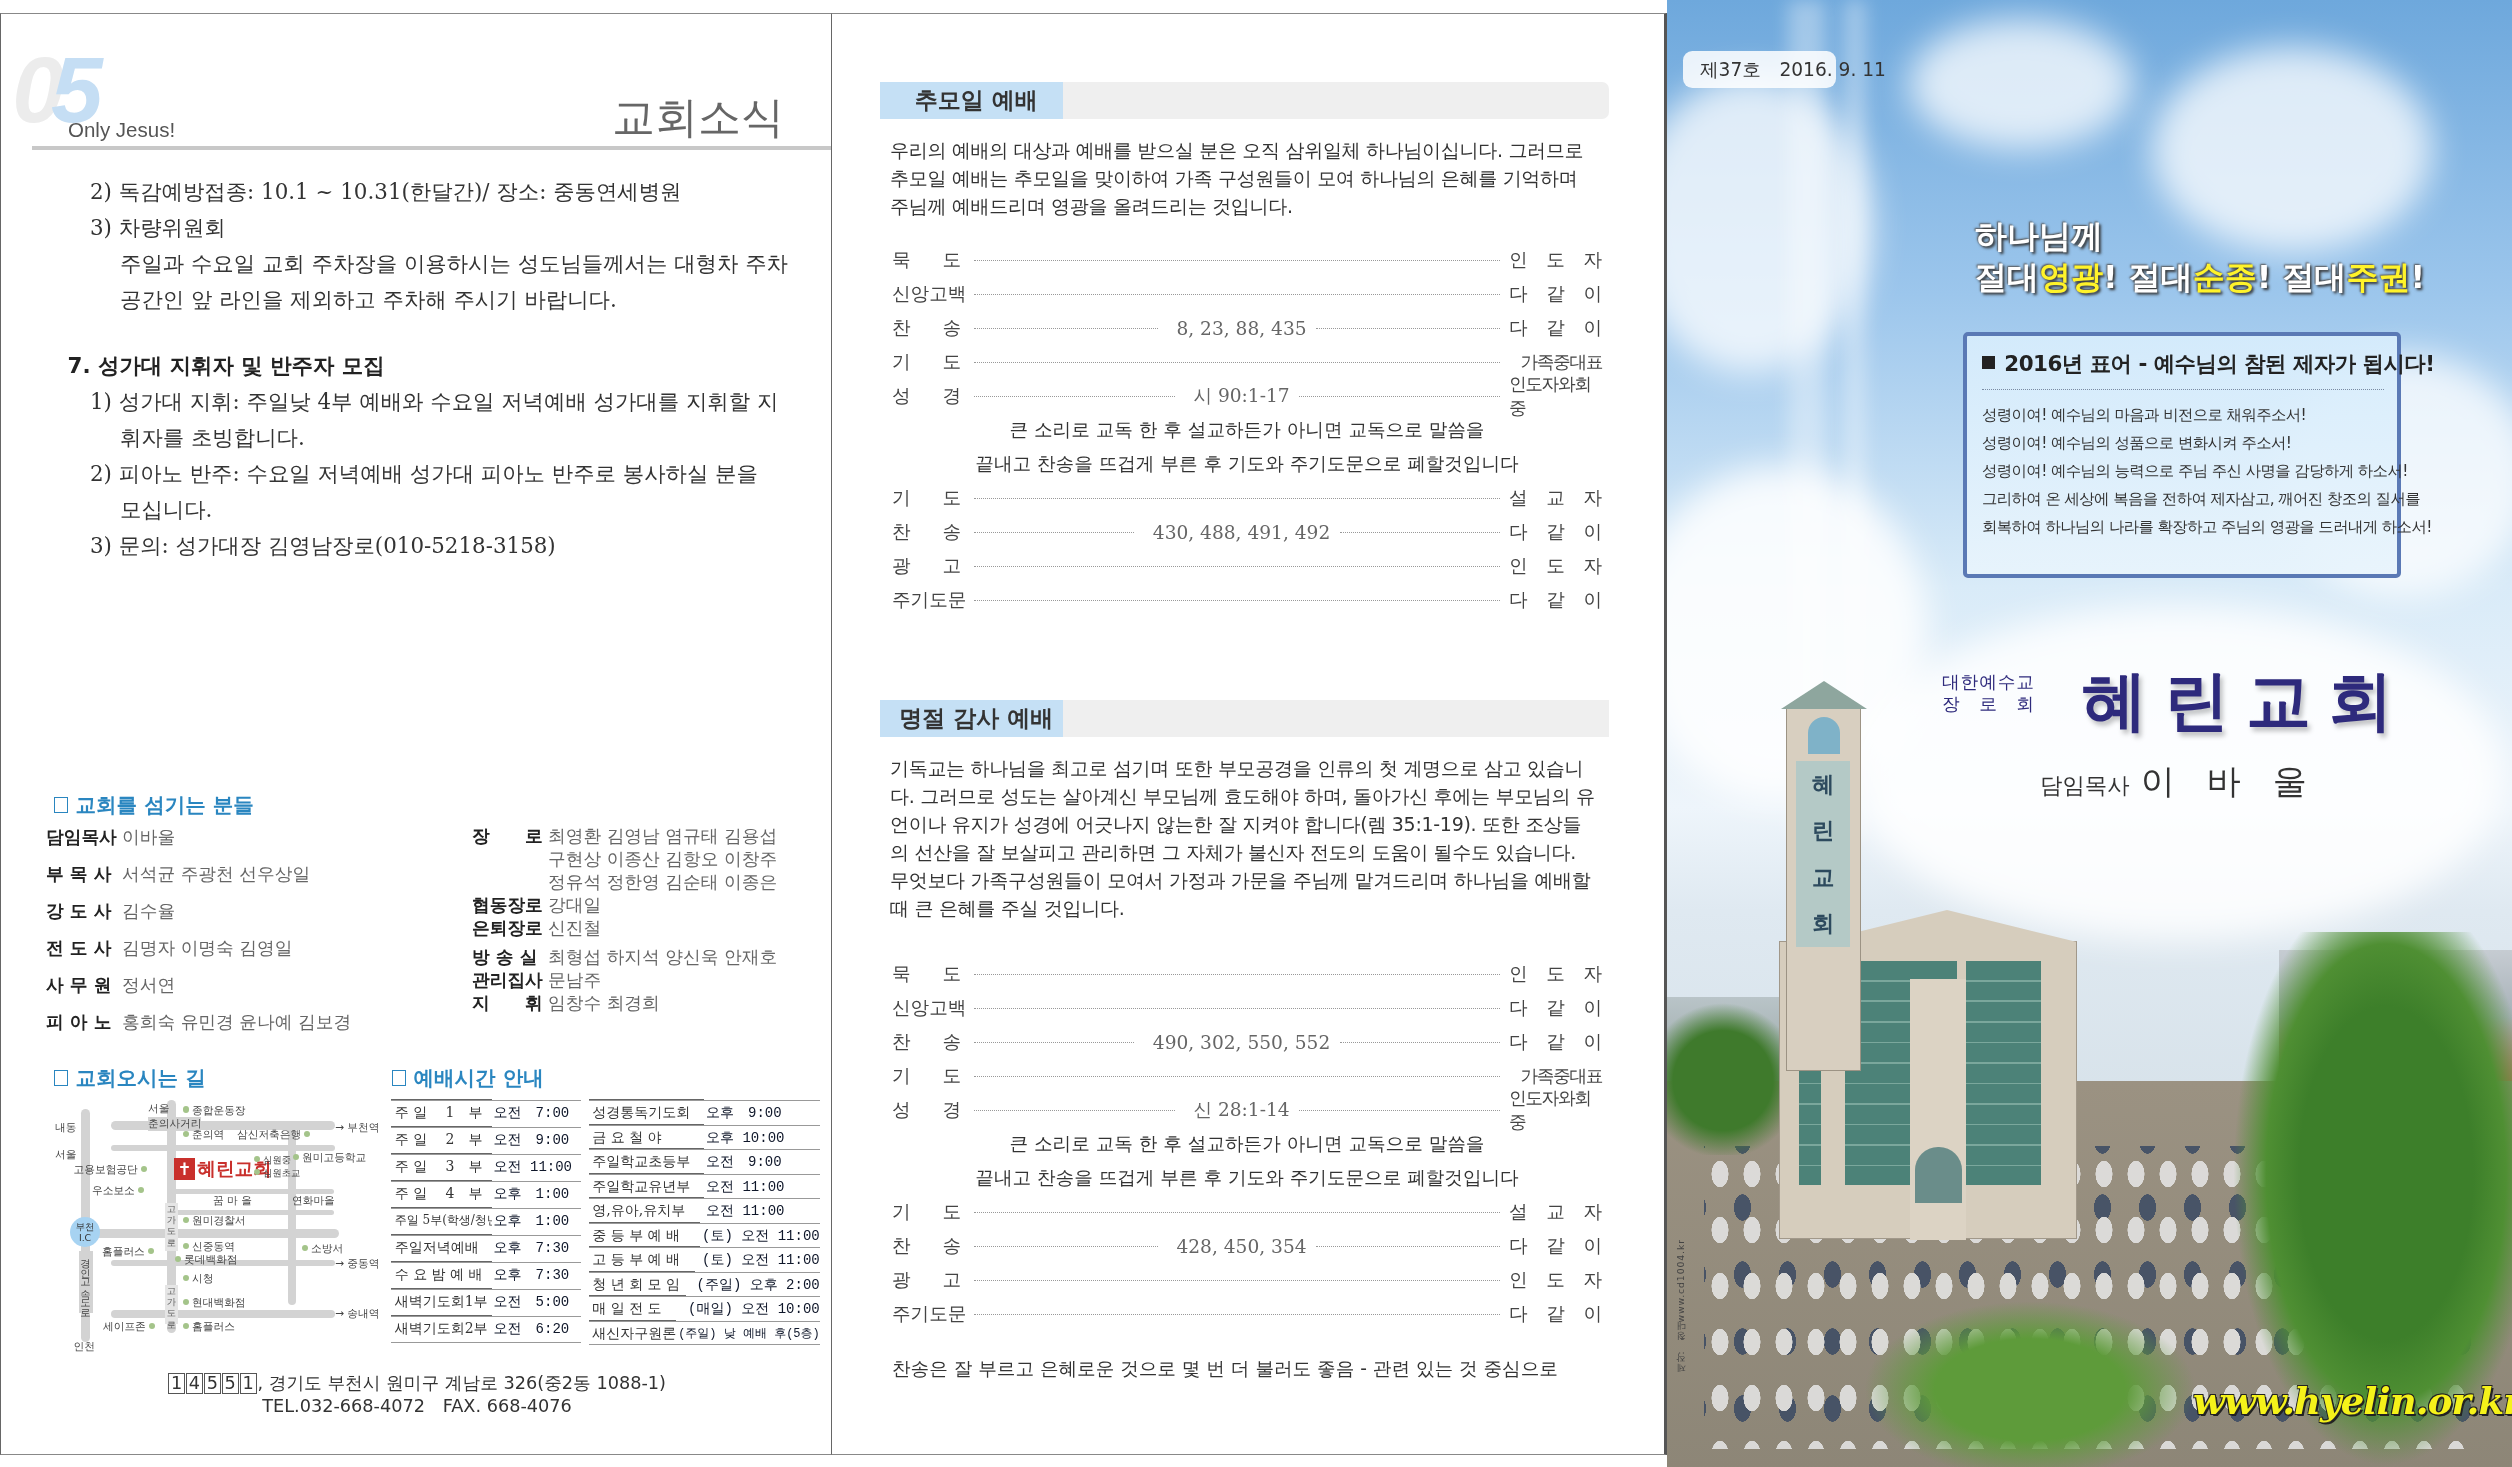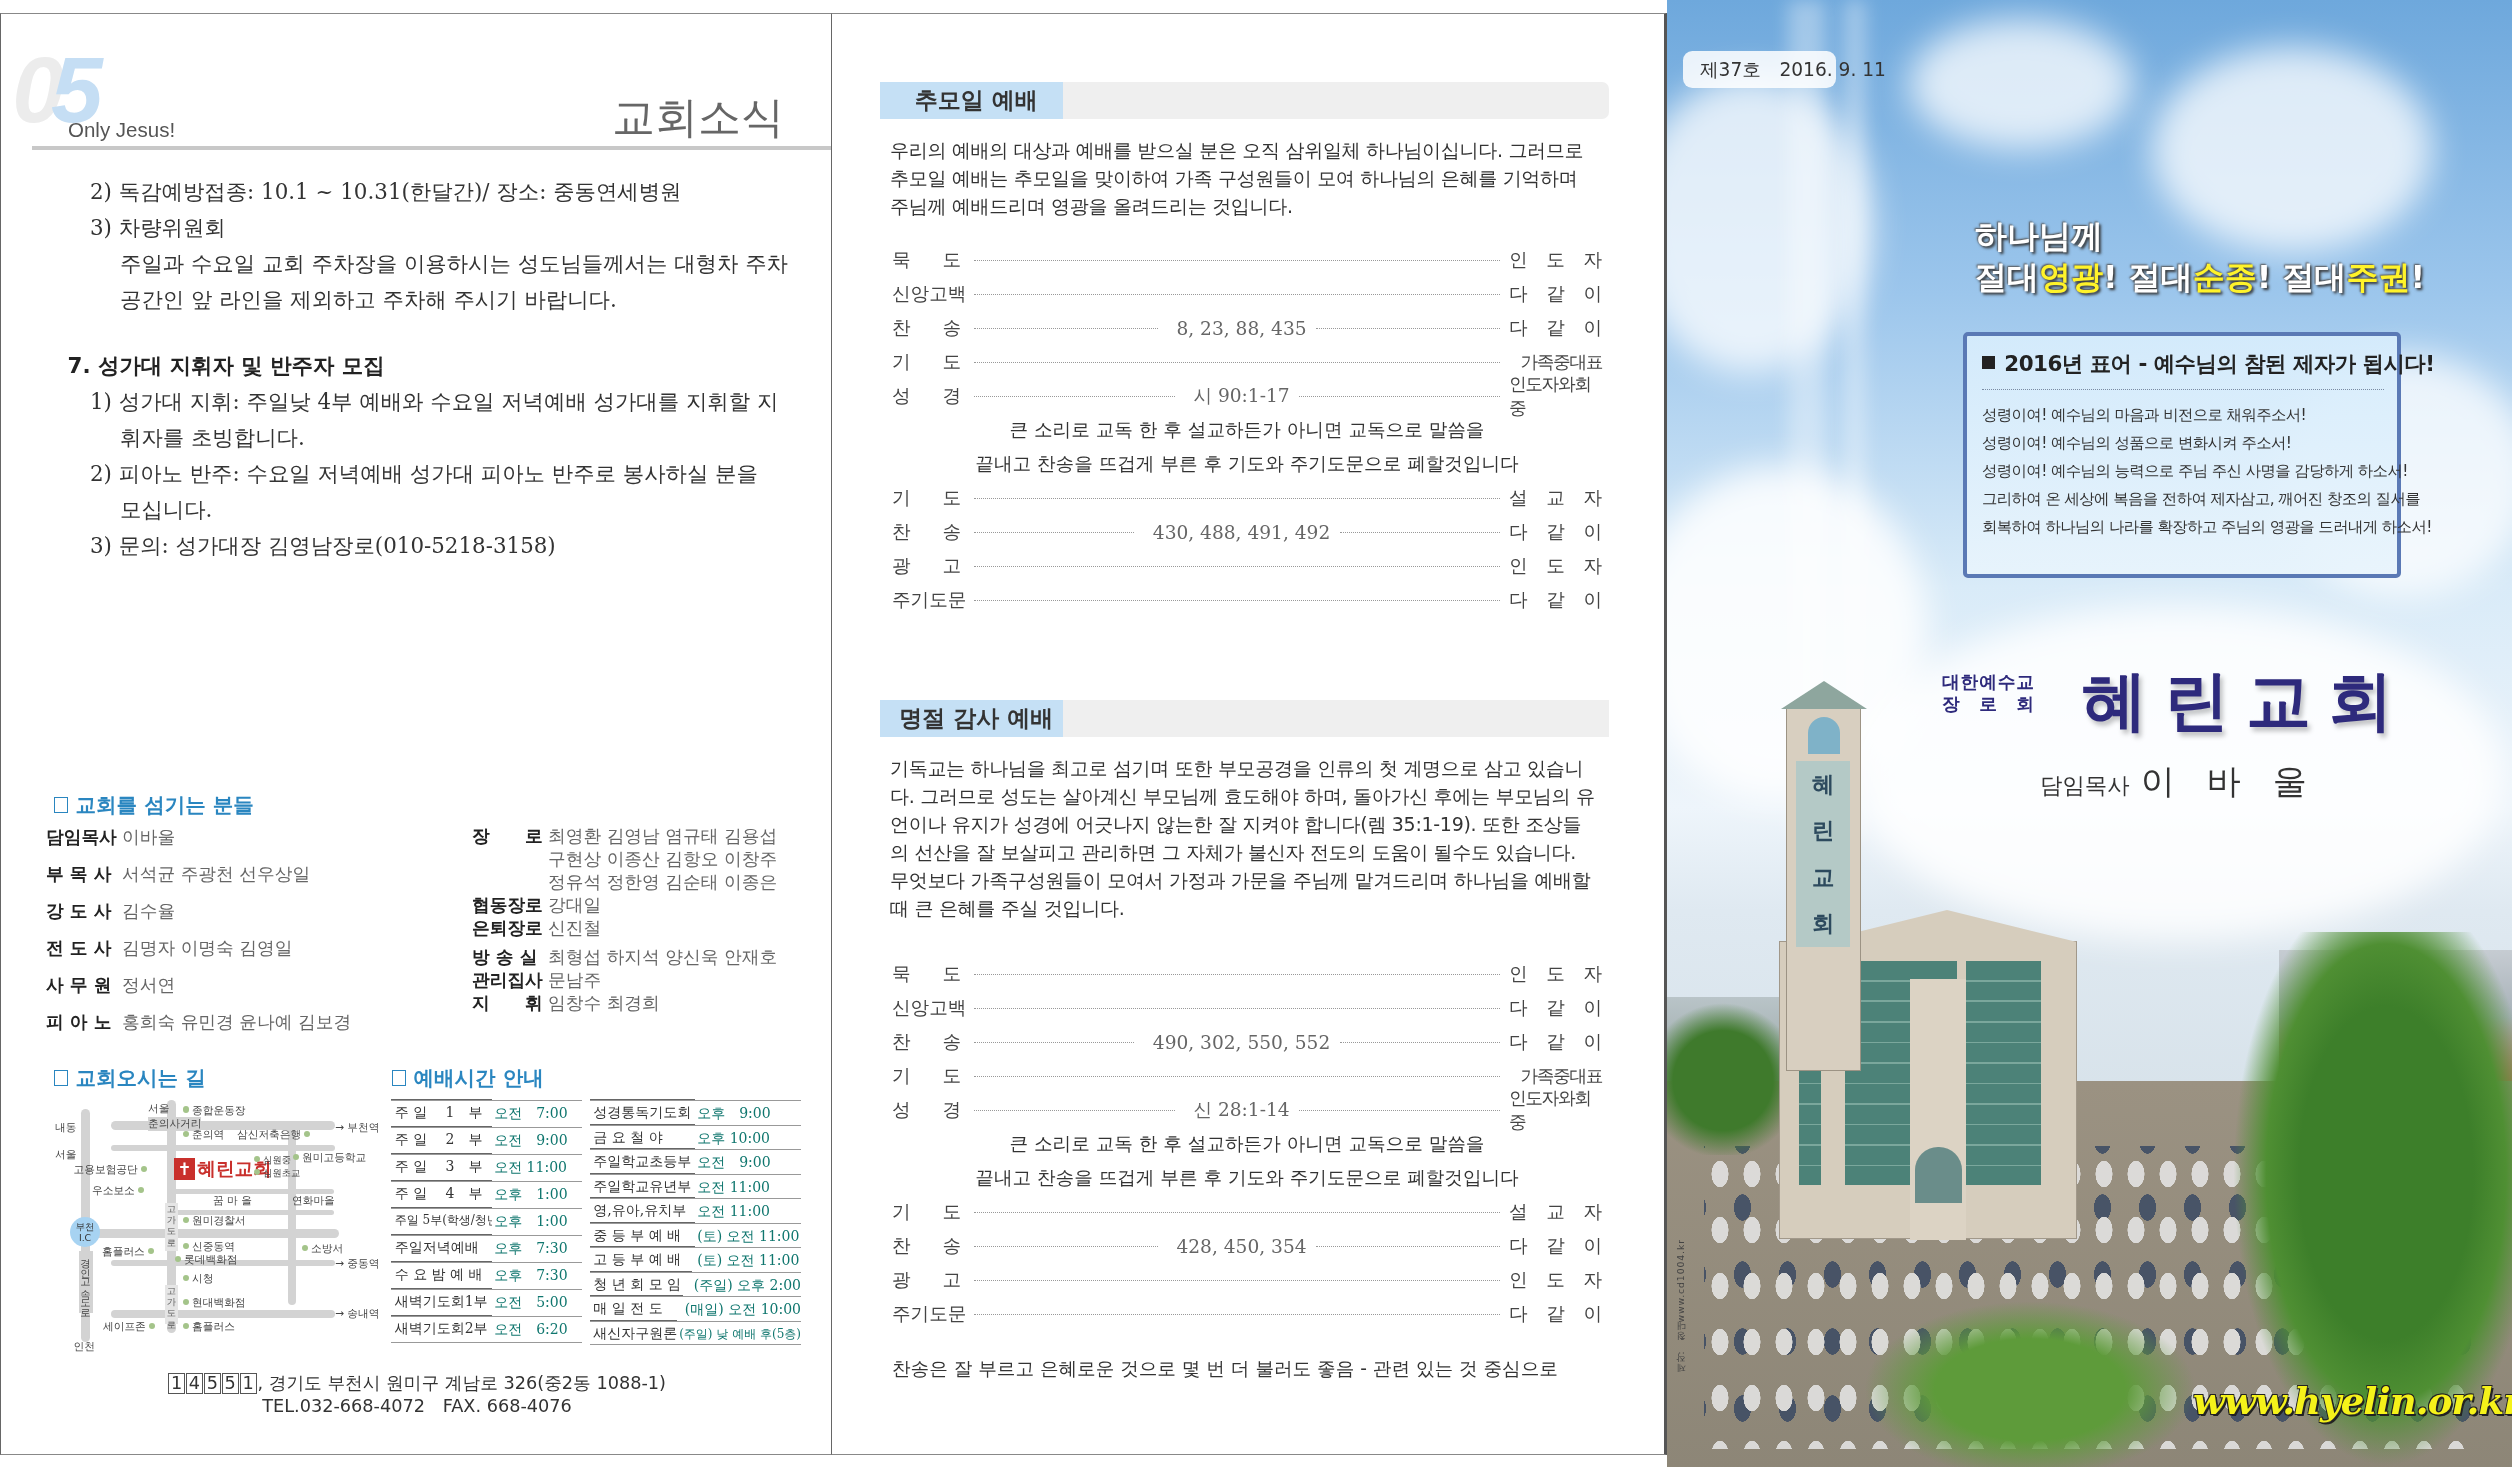--- a/index.html
+++ b/index.html
@@ -46,21 +46,21 @@
   .church-mark { position: absolute; left: 119px; top: 56px; display: flex; align-items: center; }
   .church-mark .cross { width: 20.5px; height: 22.4px; background: #c9302c; color: #fff; font-weight: bold; text-align: center; line-height: 22.4px; font-size: 17px; }
   .church-mark .nm { color: #c9302c; font-weight: bold; font-size: 18.6px; margin-left: 2.8px; }
   .vert { position: absolute; writing-mode: vertical-rl; font-size: 10.3px; }
 
   .sched { position: absolute; left: 390px; top: 1086px; width: 410px; font-size: 14px; display: flex; gap: 7.5px; }
   .sched .col { flex: 1; }
   .sched .r { display: flex; border-top: 1.9px solid #999; height: 27px; line-height: 24px; font-family: "DejaVu Serif", serif; white-space: nowrap; }
   .sched .col:first-child .r:last-child, .sched .col:last-child .r:last-child { border-bottom: 1.9px solid #999; }
   .sched .k { color: #333; width: 53%; border-top: 1.9px solid #666; margin-top: -1.9px; padding-left: 3.7px; overflow: hidden; }
-  .sched .v { color: #0f766e; padding-left: 1.9px; }
+  .sched .v { color: #0f172a; padding-left: 1.9px; font-family: Liberation Mono, monospace; }
   .sched .col.right .k { width: 50%; }
 
   .addr { position: absolute; left: 0; width: 832px; top: 1358px; text-align: center; font-size: 17.7px; color: #333; line-height: 23px; }
   .zip { display: inline-block; border: 0.9px solid #555; width: 17px; text-align: center; margin-right: 0.9px; line-height: 18.6px; }
 
   
   .bar { position: absolute; left: 48px; width: 729px; height: 37px; background: #efefef; }
   .bar .lbl { position: absolute; left: 0; top: 0; width: 183px; height: 37px; background: #c5e0f5; font-size: 23px; font-weight: bold; color: #333; text-align: center; line-height: 37px; padding-left: 9.3px; }
   .para { position: absolute; left: 58px; width: 708px; font-size: 19px; line-height: 28px; color: #333; letter-spacing: -0.3px; }
   .order { position: absolute; left: 60px; width: 710px; font-size: 18.6px; color: #444; }
@@ -77,21 +77,21 @@
   .cloud { position: absolute; border-radius: 50%; background: rgba(255,255,255,0.75); filter: blur(17px); }
   .ray { position: absolute; top: 0; width: 37px; height: 839px; background: rgba(255,255,255,0.35); filter: blur(9.3px); }
   .issue { position: absolute; left: 16px; top: 51px; width: 153px; height: 37px; background: rgba(255,255,255,0.85); border-radius: 9.3px; font-size: 18.6px; color: #333; line-height: 37px; padding-left: 17px; white-space: nowrap; }
   .slogan { position: absolute; left: 308px; top: 216px; font-size: 32px; font-weight: bold; color: #fff; text-shadow: 1.9px 1.9px 2.8px #333, -0.9px -0.9px 1.9px #555; line-height: 41px; white-space: nowrap; }
   .slogan .y { color: #fff32a; }
   .motto { position: absolute; left: 296px; top: 332px; width: 438px; height: 246px; border: 4.7px solid #5a79b5; border-radius: 5px; background: linear-gradient(180deg, rgba(214,236,252,0.95), rgba(232,244,252,0.92)); padding: 13px 13px 0 15px; }
   .motto .title { font-size: 21.4px; font-weight: bold; color: #222; white-space: nowrap; padding-bottom: 11.2px; border-bottom: 1.9px dotted #7a8ba3; margin-bottom: 11.2px; letter-spacing: -0.5px; }
   .motto .title .sq { display: inline-block; width: 13px; height: 13px; background: #222; margin-right: 9.3px; vertical-align: 1.9px; }
   .motto .l { font-size: 15.4px; color: #333; line-height: 28px; white-space: nowrap; letter-spacing: -0.6px; }
 
-  .denom { position: absolute; left: 275px; top: 671px; font-size: 17.7px; font-weight: bold; color: #2e2a7c; line-height: 22.4px; letter-spacing: 0.9px; }
+  .denom { position: absolute; left: 275px; top: 671px; font-size: 17.7px; font-weight: normal; color: #2e2a7c; line-height: 22.4px; letter-spacing: 0.9px; }
   .church-name { position: absolute; left: 415px; top: 657px; font-size: 65px; font-weight: bold; color: #2e2a7c; letter-spacing: 17px; text-shadow: 2.8px 3.7px 5.6px rgba(0,0,0,0.25); white-space: nowrap; }
   .pastor { position: absolute; left: 373px; top: 759px; font-family: "DejaVu Serif", serif; color: #333; white-space: nowrap; }
   .pastor .t { font-size: 22.4px; }
   .pastor .n { font-size: 34px; letter-spacing: 32px; margin-left: 11.2px; }
 
   .ground { position: absolute; left: 0; right: 0; top: 1081px; bottom: 0; background: linear-gradient(180deg, #9b9282 0%, #8d8677 100%); }
   .cars { position: absolute; left: 37px; right: 37px; top: 1146px; bottom: 18.6px;
     background-image: radial-gradient(ellipse 12px 18.6px at 50% 50%, #e8e8e8 70%, transparent 72%), radial-gradient(ellipse 12px 18.6px at 50% 50%, #3b4a63 70%, transparent 72%);
     background-size: 32px 56px, 45px 67px; background-position: 0 0, 16px 28px; opacity: 0.85; }
   .trees-l { position: absolute; left: 0; top: 969px; width: 112px; height: 186px; background: radial-gradient(circle at 50% 60%, #3f7a2c 40%, transparent 62%); }

